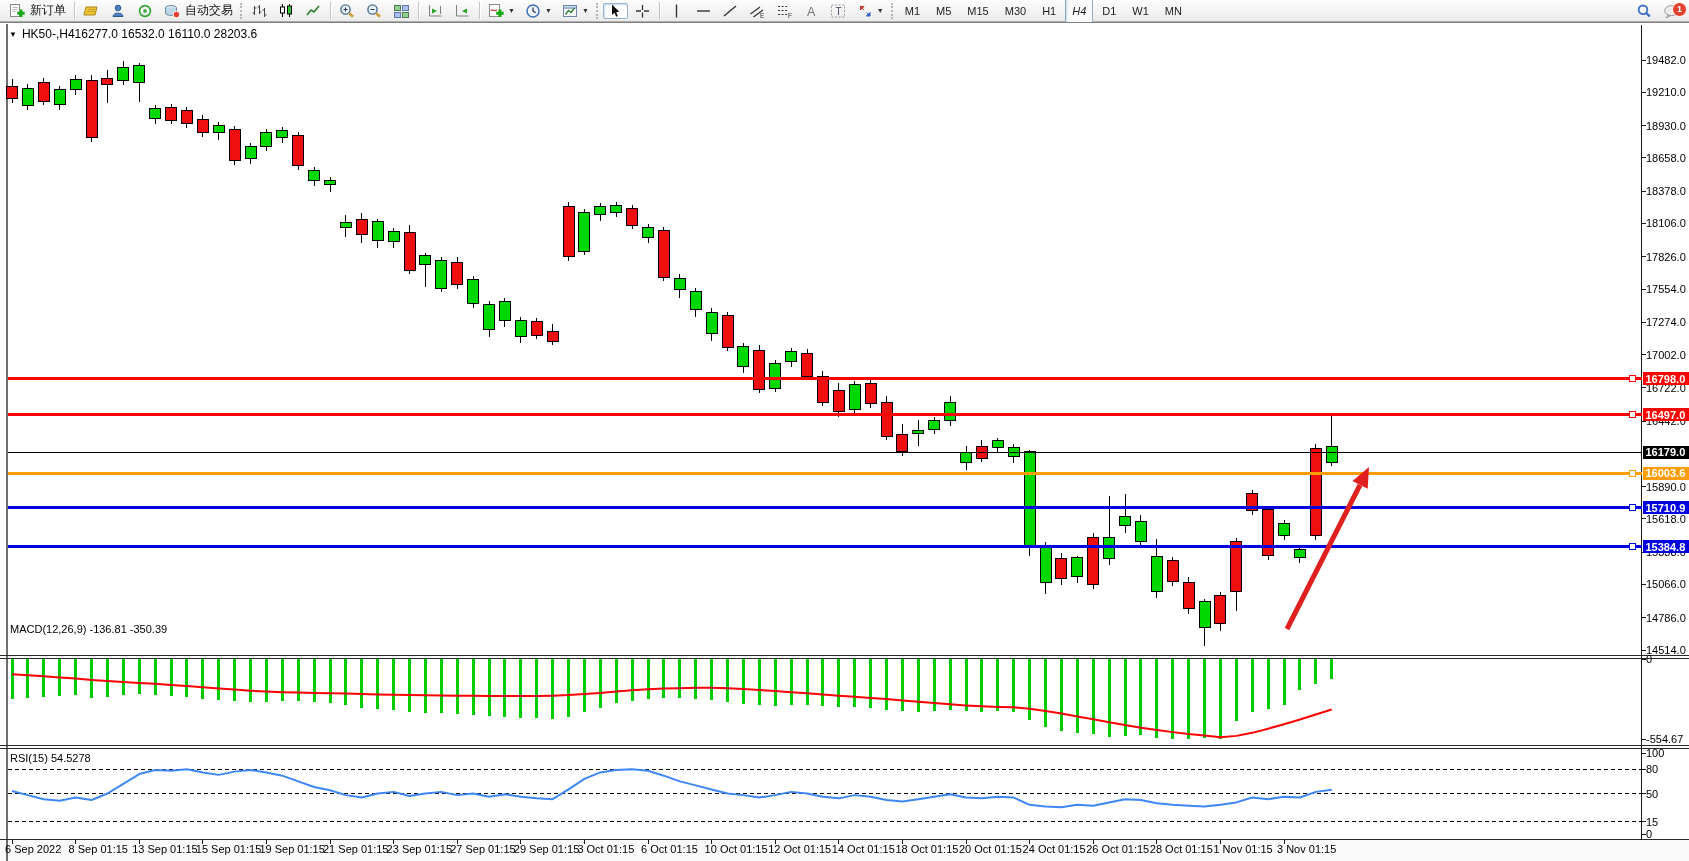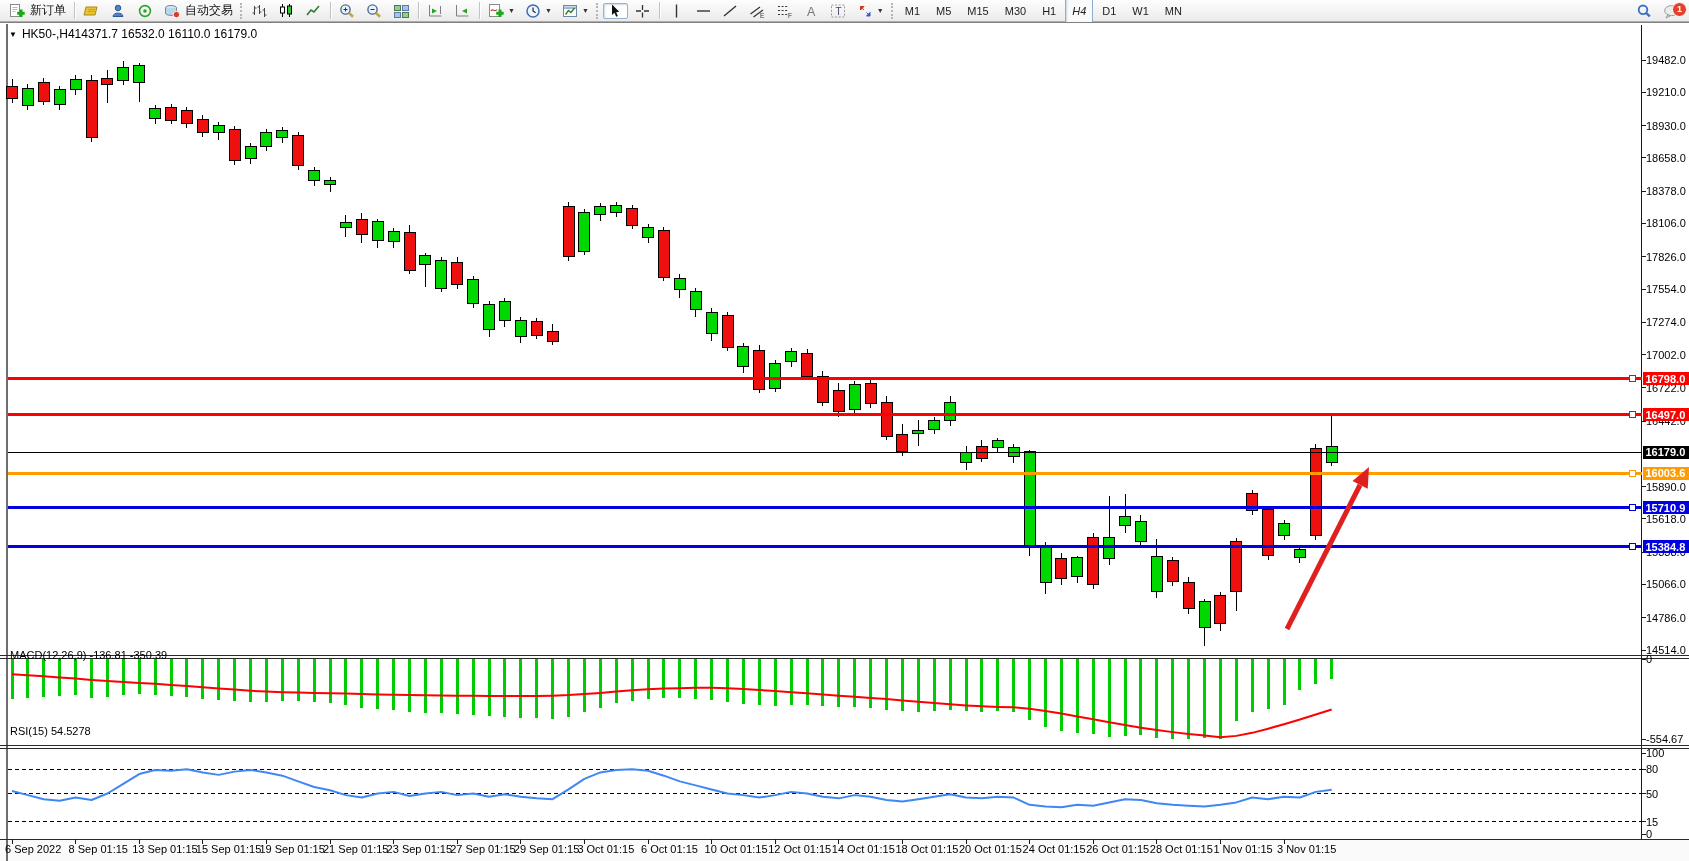--- a/index.html
+++ b/index.html
@@ -25,22 +25,22 @@
        background:#e3402e;border:1px solid #fff;color:#fff;font:bold 9px/12px "Liberation Sans",sans-serif;
        text-align:center;}
   #chartwin{position:absolute;top:22px;left:0;width:1689px;height:839px;background:#fff;
        border-top:1px solid #808080;box-sizing:content-box;}
   #csvg{position:absolute;left:0;top:0;}
   #title{position:absolute;left:9px;top:4px;font-size:12px;color:#000;display:flex;align-items:center;
        white-space:nowrap;}
   #title .tri{font-size:8px;color:#000;margin-right:5px;}
   #title .sym{}
   .paneLabel{position:absolute;left:10px;font-size:11px;color:#000;white-space:nowrap;}
-  #mlbl{top:626px;}
-  #rlbl{top:702px;}
+  #mlbl{top:600px;}
+  #rlbl{top:729px;}
   svg text{font-family:"Liberation Sans",sans-serif;}
 </style>
 </head>
 <body>
 
 <div id="app">
   <div id="toolbar">
       <button class="tbtn">
         <span class="ticon">
           <svg width="17" height="16">
@@ -675,18 +675,18 @@
         <rect x="1642.5" y="539.1365795724466" width="46" height="13" fill="#0000e0" shape-rendering="crispEdges"></rect>
         <text x="1645.5" y="549.6365795724466" font-size="11" font-weight="bold" fill="#fff">15384.8</text>
         <rect x="1642.5" y="444.81353919239905" width="46" height="13" fill="#000000" shape-rendering="crispEdges"></rect>
         <text x="1645.5" y="455.31353919239905" font-size="11" font-weight="bold" fill="#fff">16179.0</text>
         <line x1="1287" y1="628" x2="1360" y2="484" stroke="#e01f1f" stroke-width="5"></line>
         <polygon points="1369,466 1367.7,487.7 1352.5,480.1" fill="#e01f1f"></polygon>
       </svg>
     <div id="title">
       <span class="tri">▼</span>
       <span class="sym">HK50-,H4</span>
-      <span class="vals">14371.7 16532.0 16110.0 16179.0</span>
+      <span class="vals">16277.0 16532.0 16110.0 28203.6</span>
     </div>
     <div id="mlbl" class="paneLabel">MACD(12,26,9) -136.81 -350.39</div>
     <div id="rlbl" class="paneLabel">RSI(15) 54.5278</div>
   </div>
 </div>
 
 </body></html>

